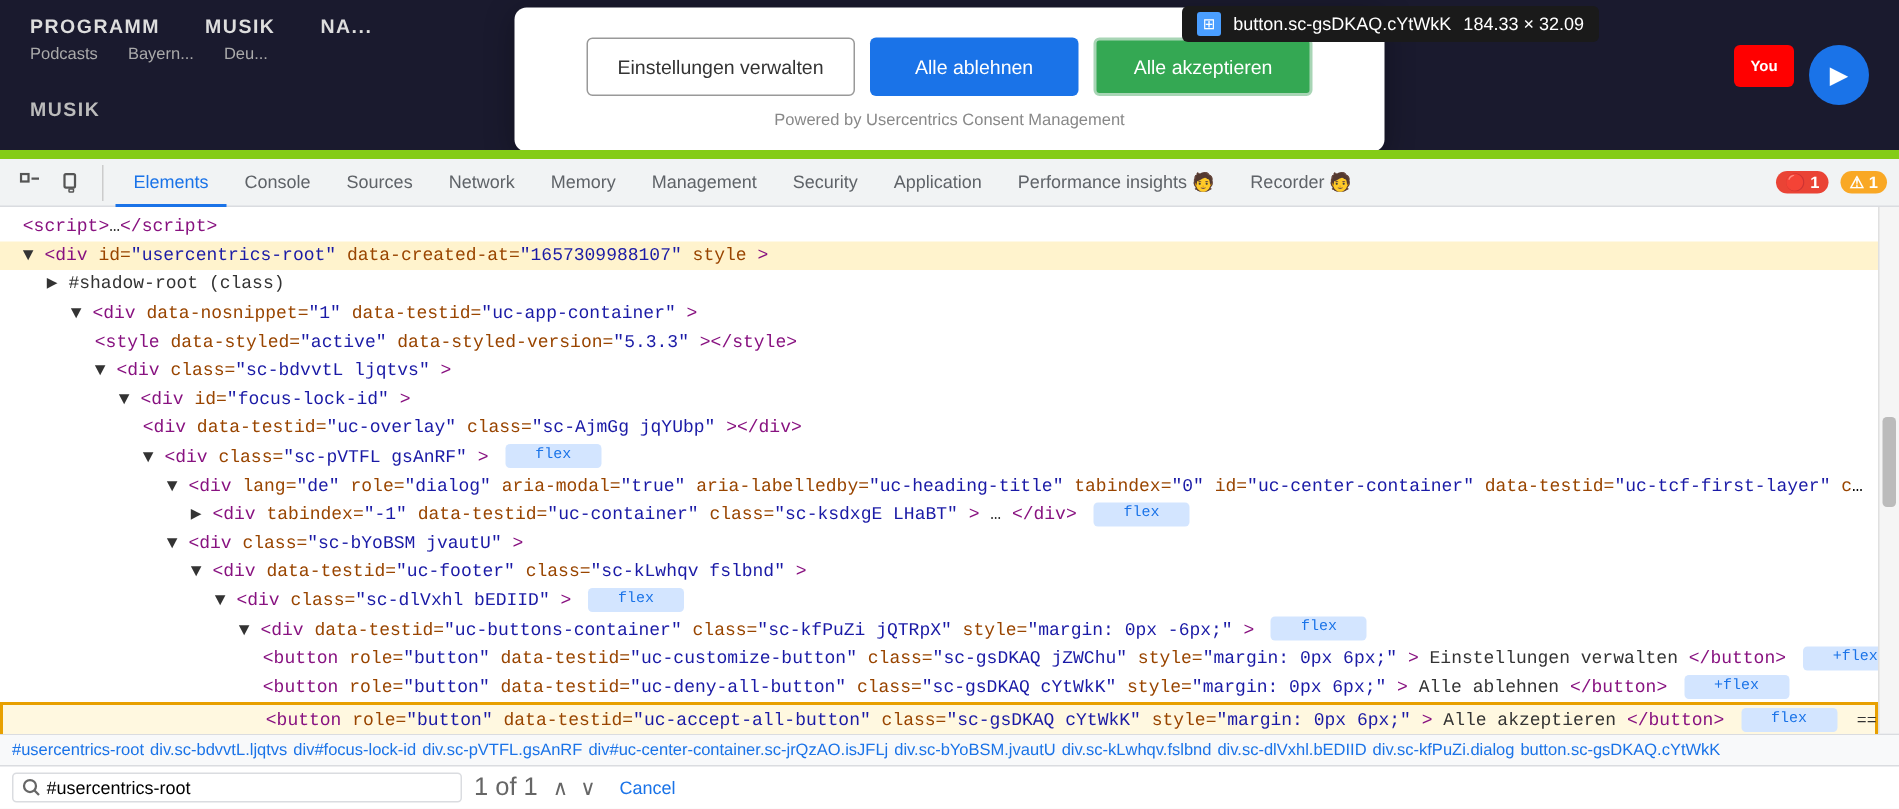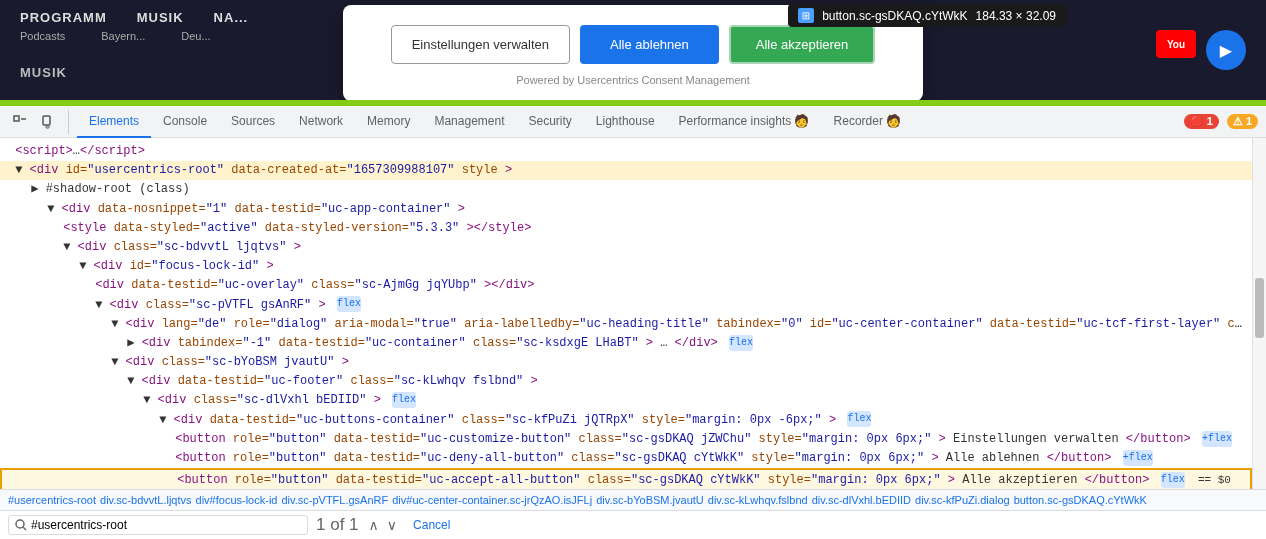--- a/index.html
+++ b/index.html
@@ -237,21 +237,21 @@
     .attr-name { color: #994500; }
     .attr-value { color: #1a1aa6; }
     .text-content { color: #333; }
     .collapse-arrow { color: #333; cursor: pointer; user-select: none; }
     .indent { display: inline-block; }
     .badge-flex {
       display: inline-block;
       background: #d3e5ff;
       color: #1a73e8;
       border-radius: 3px;
-      padding: 0 0;
+      padding: 0 20px;
       font-size: 10px;
       margin-left: 4px;
       vertical-align: middle;
     }
 
     
     .dom-panel::-webkit-scrollbar { width: 8px; height: 8px; }
     .dom-panel::-webkit-scrollbar-track { background: #f1f1f1; }
     .dom-panel::-webkit-scrollbar-thumb { background: #bbb; border-radius: 4px; }
 
@@ -348,21 +348,21 @@
   </style>
 </head>
 <body>
 
 <div class="website-area">
   <div class="website-nav">
     <span>PROGRAMM</span>
     <span>MUSIK</span>
     <span>NA...</span>
   </div>
-  <div style="position:absolute;top:30px;left:20px;color:#aaa;font-size:11px;display:flex;gap:36px;">
+  <div style="position:absolute;top:30px;left:20px;color:#aaa;font-size:11px;display:flex;gap:20px;">
     <span>Podcasts</span>
     <span>Bayern...</span>
     <span>Deu...</span>
   </div>
   <div style="position:absolute;top:65px;left:20px;color:#bbb;font-size:13px;font-weight:700;letter-spacing:1px;">MUSIK</div>
 
   <div class="consent-overlay">
     <div class="consent-buttons">
       <button class="btn-manage">Einstellungen verwalten</button>
       <button class="btn-reject">Alle ablehnen</button>
@@ -415,21 +415,21 @@
     <div class="devtools-tab">
       <span>Memory</span>
     </div>
     <div class="devtools-tab">
       <span>Management</span>
     </div>
     <div class="devtools-tab">
       <span>Security</span>
     </div>
     <div class="devtools-tab">
-      <span>Lighthouse</span>
+      <span>Application</span>
     </div>
     <div class="devtools-tab">
       <span>Performance insights 🧑</span>
     </div>
     <div class="devtools-tab">
       <span>Recorder 🧑</span>
     </div>
 
     <div class="tab-right">
       <span class="error-badge">

